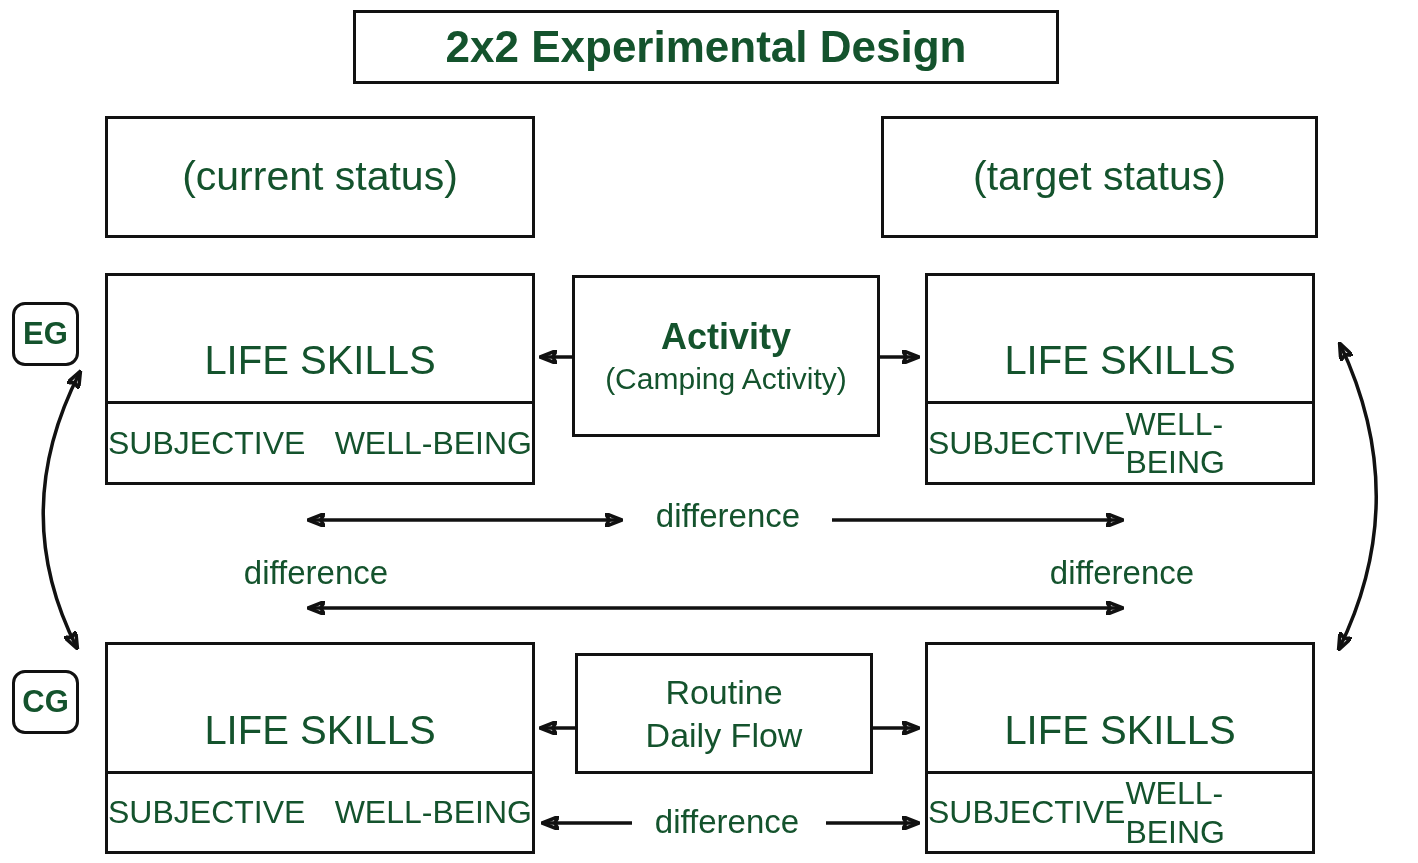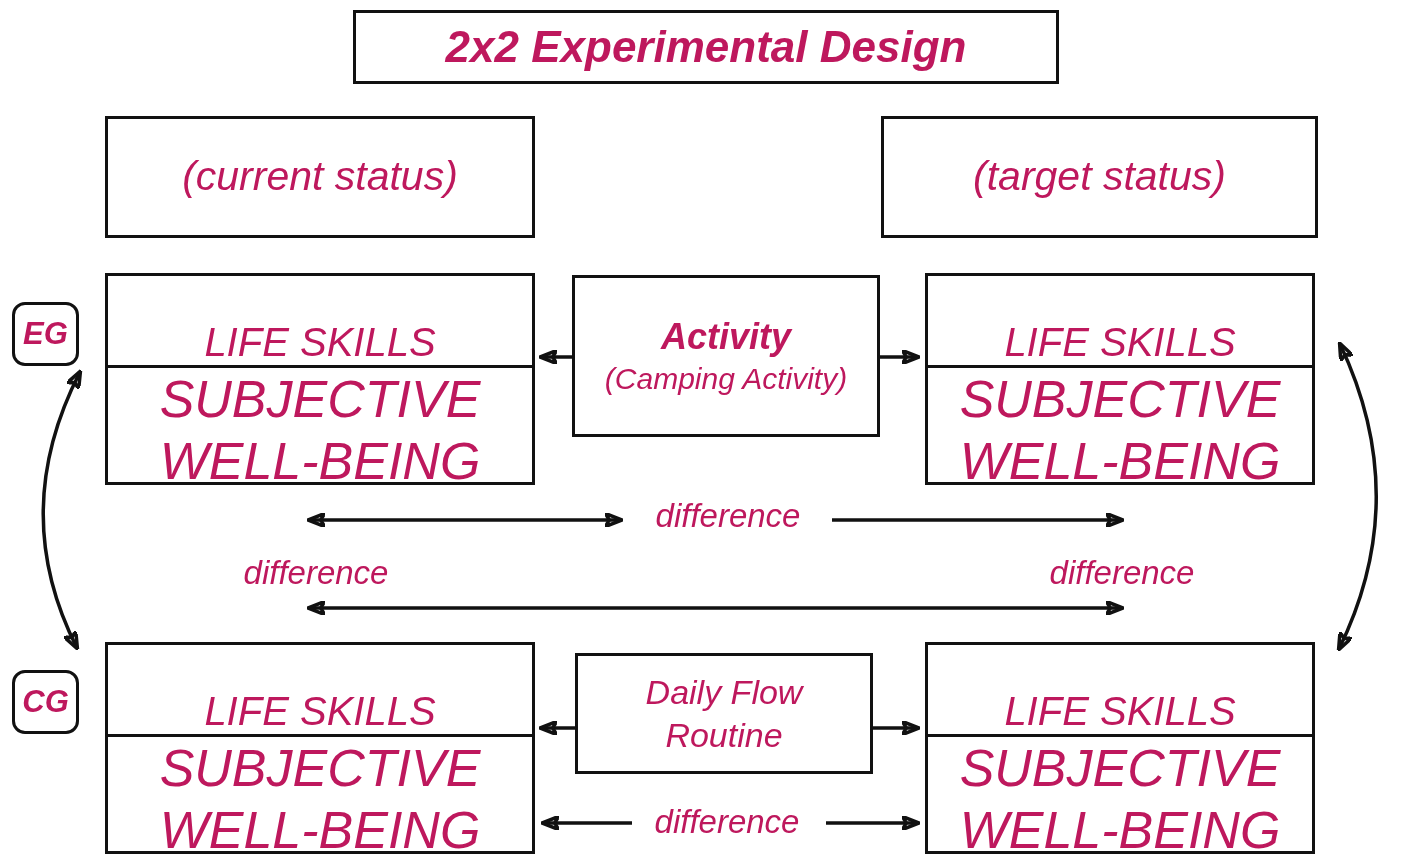--- a/index.html
+++ b/index.html
@@ -7,23 +7,22 @@
     padding: 0;
     background: #ffffff;
   }
   * { box-sizing: border-box; }
   #canvas {
     position: relative;
     width: 1418px;
     height: 863px;
     background: #ffffff;
     font-family: "Liberation Sans", "DejaVu Sans", sans-serif;
-    color: #be185d;
+    color: #14532d;
     overflow: hidden;
-    font-style: italic;
   }
   .box {
     position: absolute;
     border: 3px solid #111111;
     background: #ffffff;
     display: flex;
     flex-direction: column;
     align-items: center;
     justify-content: center;
     text-align: center;
@@ -53,23 +52,23 @@
     flex-direction: column;
   }
   .cell .sect-top {
     border-bottom: 3px solid #111111;
     display: flex; align-items: center; justify-content: center;
     font-size: 40px;
     margin-top: 44px;
   }
   .cell .sect-bottom {
     flex: 1;
-    display: flex; flex-direction: column;
-    align-items: center; justify-content: flex-start;
-    font-size: 52px; line-height: 1.2;
+    display: flex; flex-direction: row;
+    align-items: center; justify-content: space-between;
+    font-size: 32px; line-height: 1.2;
   }
   #cell-eg-pre  { left: 105px; top: 273px; width: 430px; height: 212px; }
   #cell-eg-post { left: 925px; top: 273px; width: 390px; height: 212px; }
   #cell-cg-pre  { left: 105px; top: 642px; width: 430px; height: 212px; }
   #cell-cg-post { left: 925px; top: 642px; width: 390px; height: 212px; }
   #cell-eg-pre .sect-top,  #cell-eg-post .sect-top  { height: 84px; }
   #cell-cg-pre .sect-top,  #cell-cg-post .sect-top  { height: 85px; }
   .cond-box {
     line-height: 1.18;
   }
@@ -175,22 +174,22 @@
       <div>SUBJECTIVE</div>
       <div>WELL-BEING</div>
     </div>
   </div>
 
   <div class="box cond-box" id="ec-box">
     <div>Activity</div>
     <div class="sub">(Camping Activity)</div>
   </div>
   <div class="box cond-box" id="rdf-box">
+    <div>Routine</div>
     <div>Daily Flow</div>
-    <div>Routine</div>
   </div>
 
   <div class="diff-label" style="left:728px; top:516px;">difference</div>
   <div class="diff-label" style="left:316px; top:573px;">difference</div>
   <div class="diff-label" style="left:1122px; top:573px;">difference</div>
   <div class="diff-label" style="left:727px; top:822px;">difference</div>
 
 </div>
 
 </body></html>

